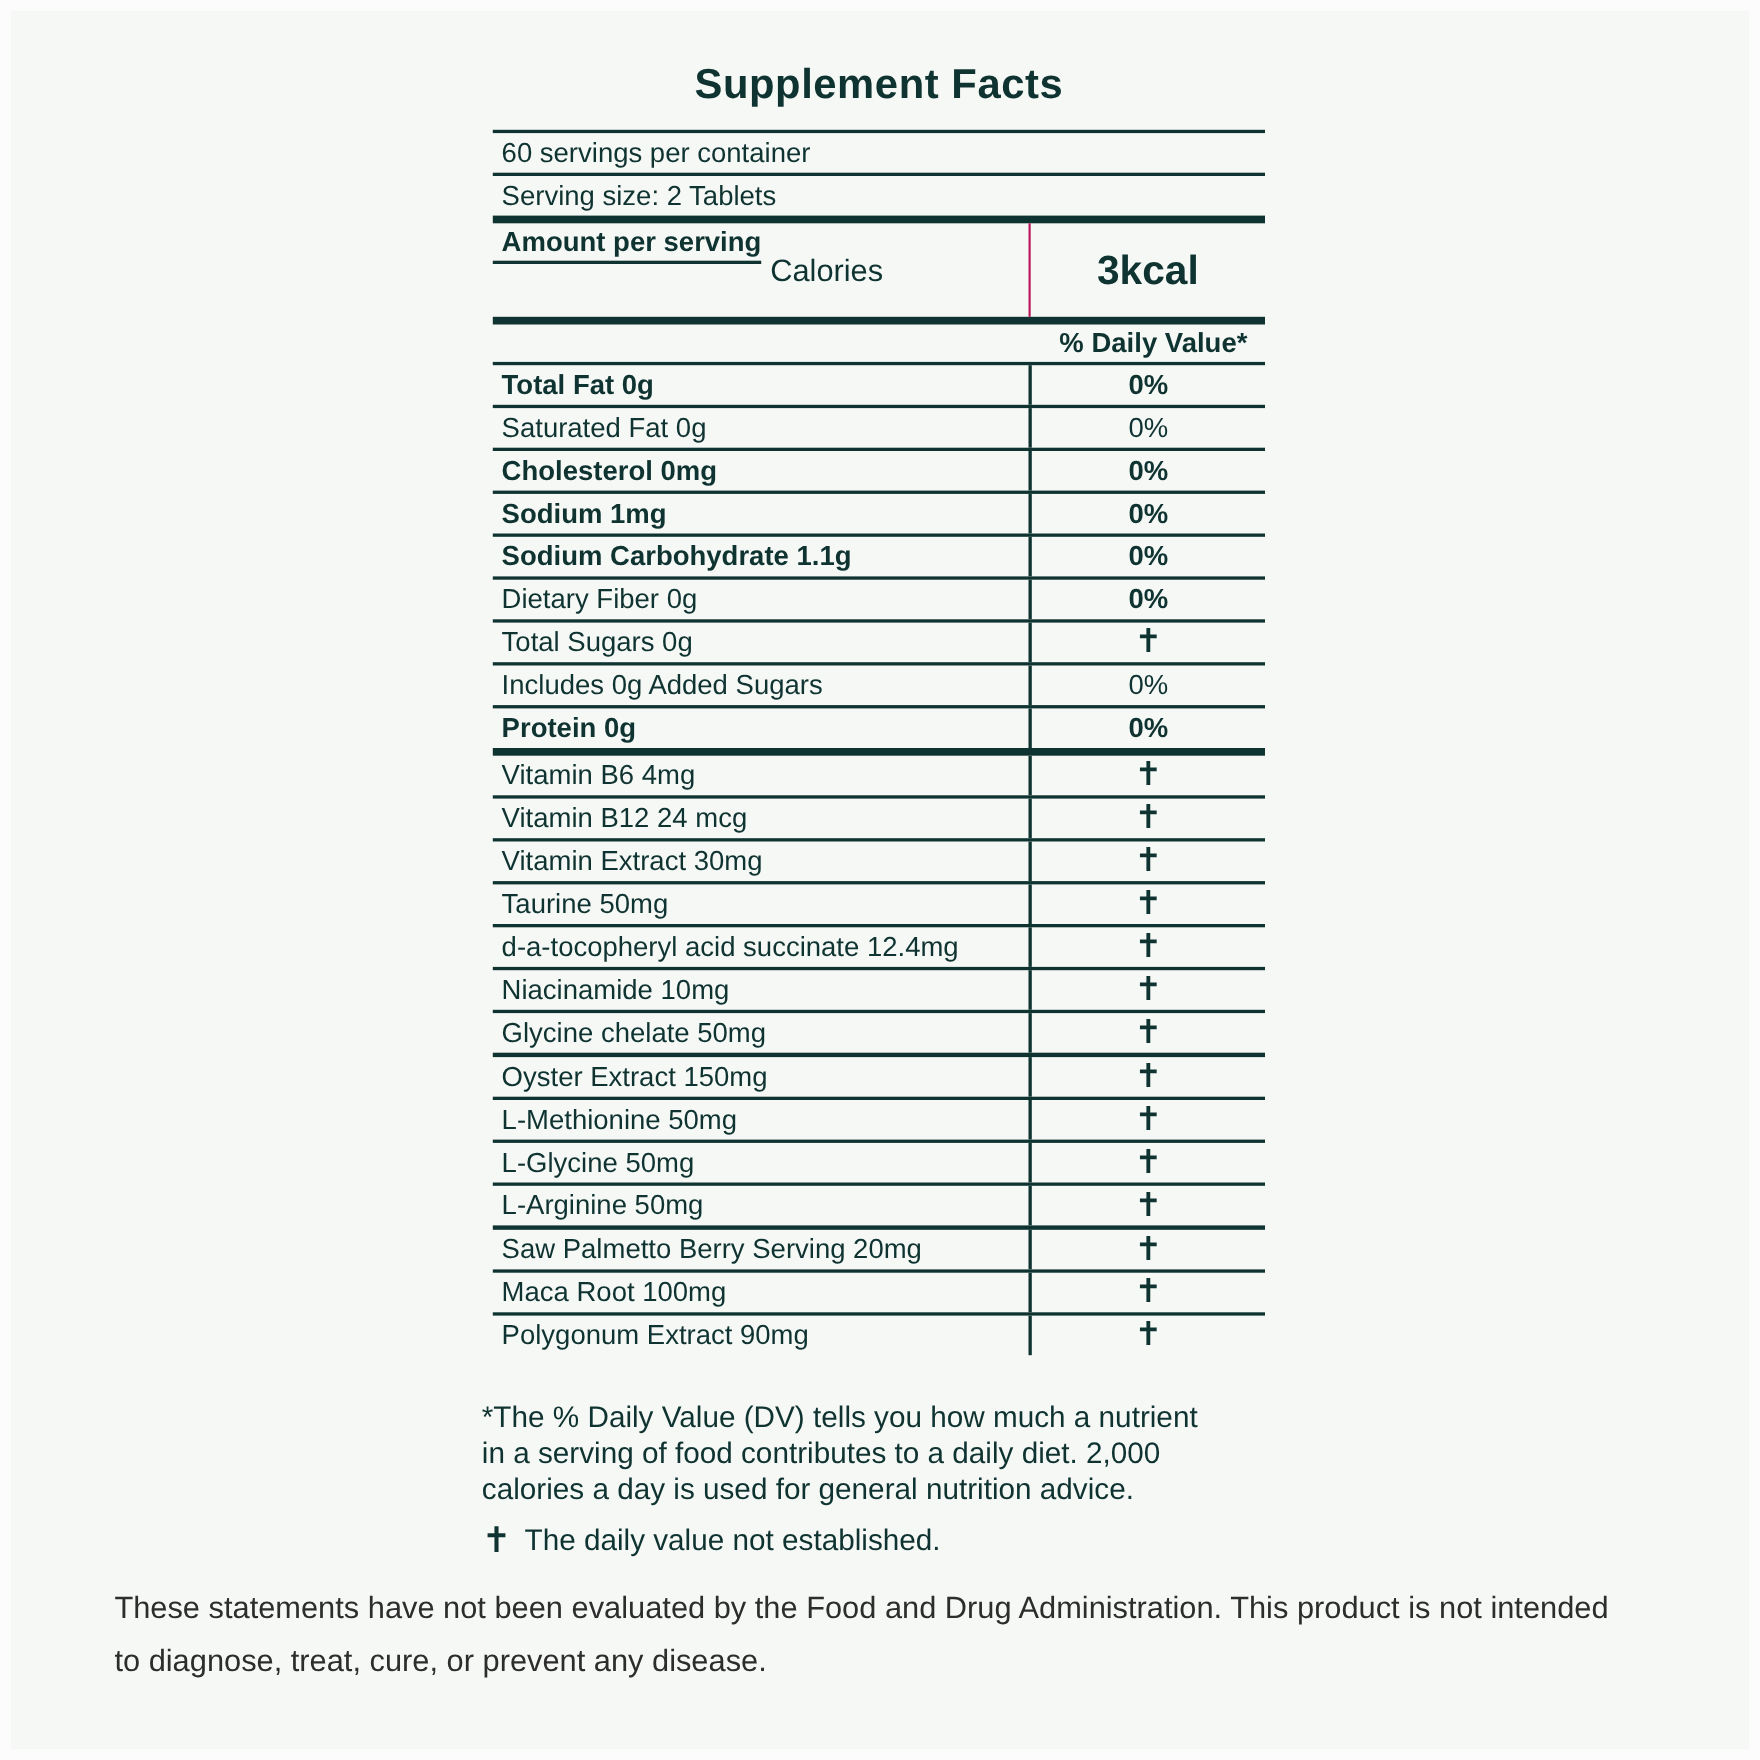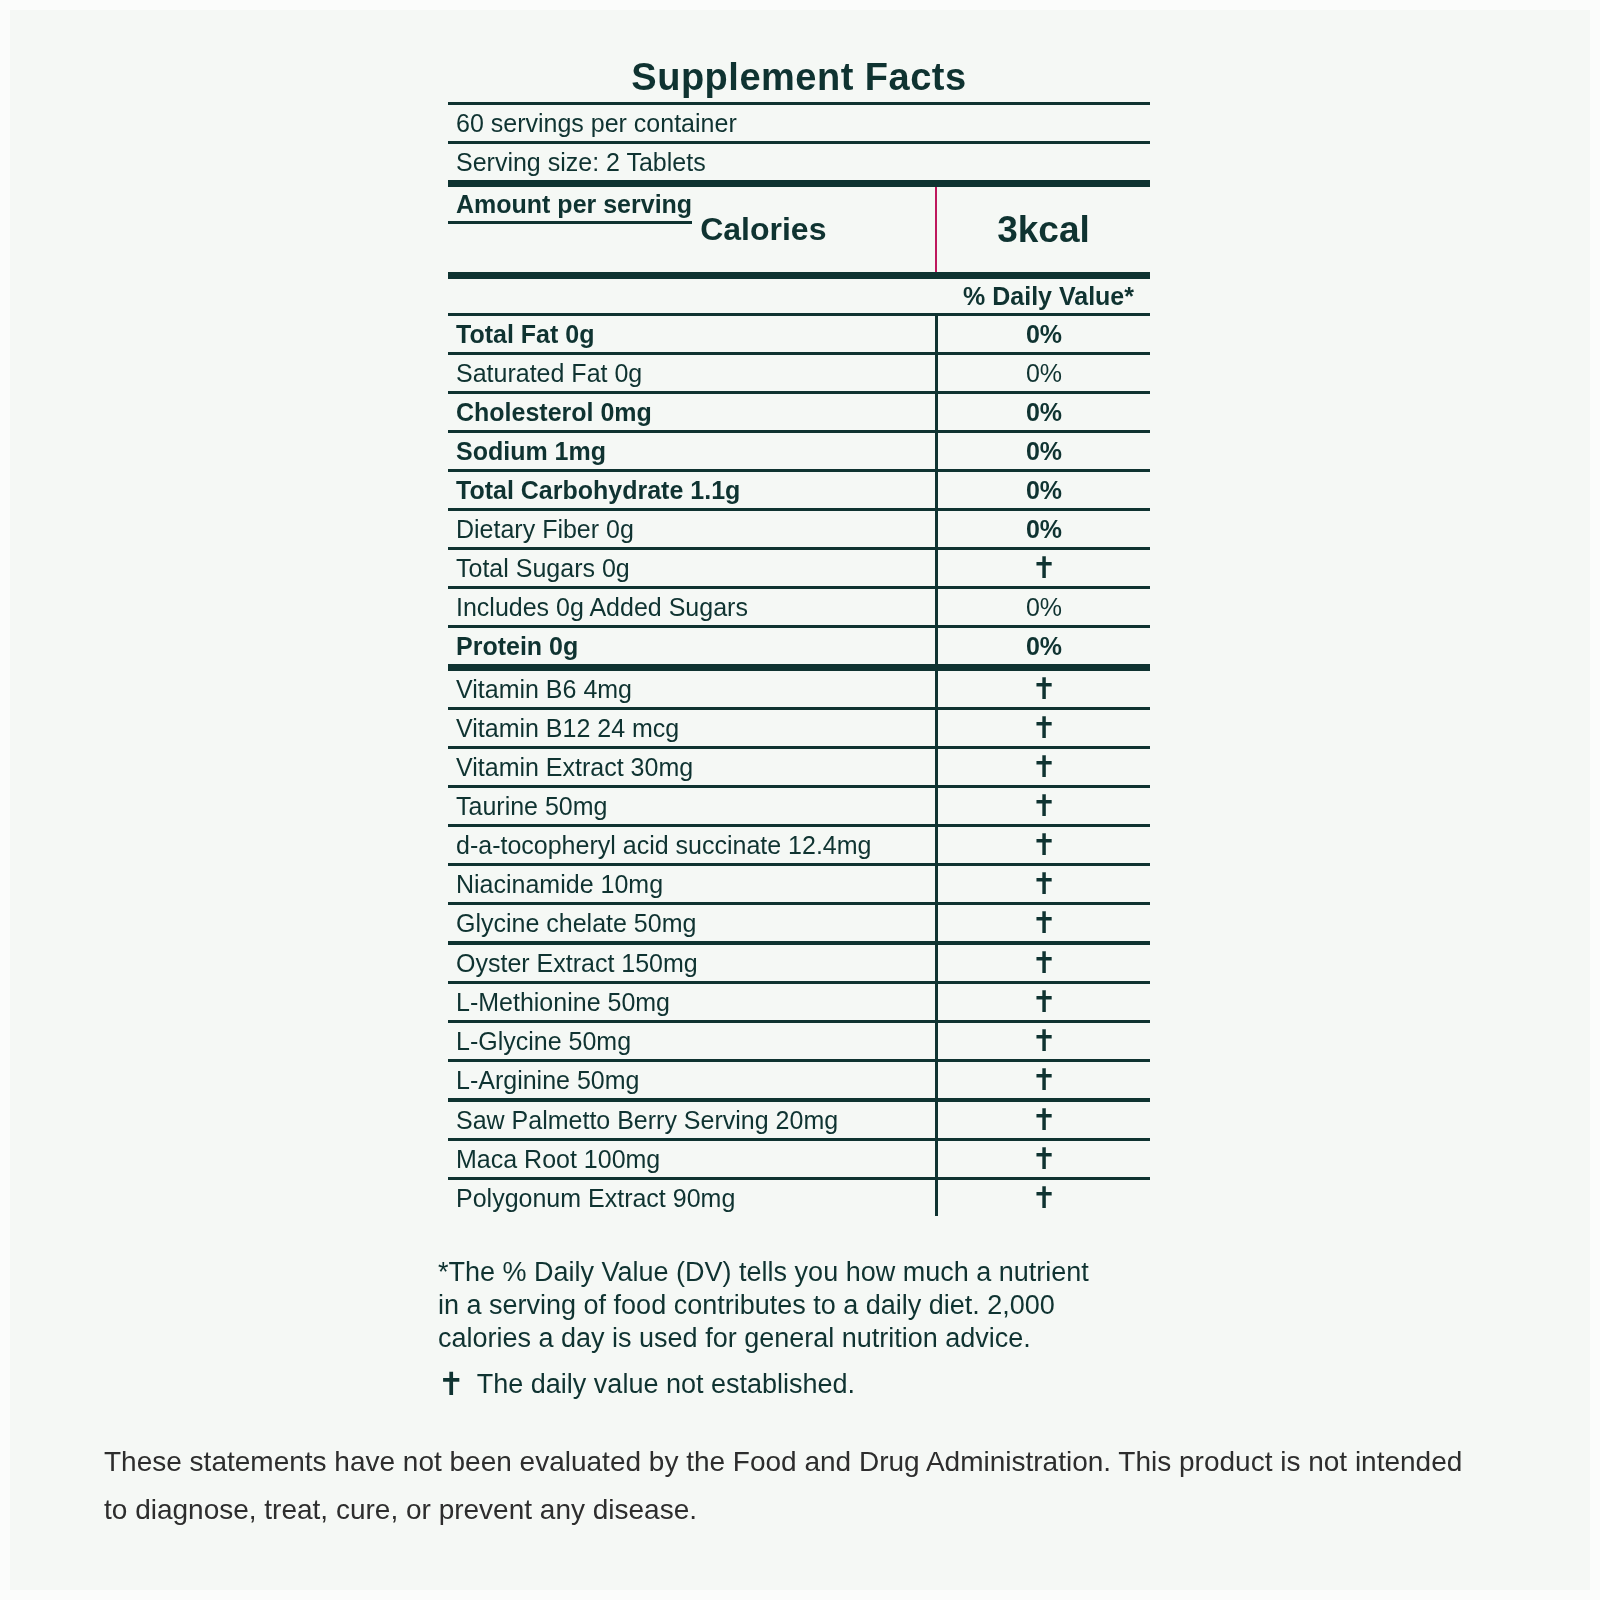--- a/index.html
+++ b/index.html
@@ -18,21 +18,21 @@
     left: 448px; top: 54px;
     width: 702px;
   }
 
   .title {
     text-align: center;
     font-size: 38px;
     font-weight: bold;
     letter-spacing: 0.5px;
     line-height: 46px;
-    margin-bottom: 2px;
+    margin-bottom: 18px;
   }
 
   .sep       { width: 100%; background: #0f3331; }
   .sep.thin  { height: 3px; }
   .sep.med   { height: 4px; }
   .sep.thick { height: 7px; }
 
   .simple-row {
     font-size: 25px;
     line-height: 36px;
@@ -49,21 +49,21 @@
   }
   .cal-left { display: flex; flex-direction: row; }
   .cal-amount {
     font-size: 25px; font-weight: bold;
     line-height: 34px; height: 34px;
     padding-left: 8px;
     border-bottom: 3px solid #0f3331;
     box-sizing: content-box;
   }
   .cal-word {
-    font-size: 32px; font-weight: bold;
+    font-size: 28px; font-weight: normal;
     flex: 1;
     display: flex; align-items: center;
     padding-left: 8px;
   }
   .cal-right {
     border-left: 2px solid #be185d;
     display: flex; align-items: center; justify-content: center;
     font-size: 37px; font-weight: bold;
   }
 
@@ -176,21 +176,21 @@
         <div class="ncell-name">Cholesterol 0mg</div>
         <div class="ncell-val vbold">0%</div>
       </div>
       <div class="sep thin"></div>
       <div class="nrow bold">
         <div class="ncell-name">Sodium 1mg</div>
         <div class="ncell-val vbold">0%</div>
       </div>
       <div class="sep thin"></div>
       <div class="nrow bold">
-        <div class="ncell-name">Total Carbohydrate 1.1g</div>
+        <div class="ncell-name">Sodium Carbohydrate 1.1g</div>
         <div class="ncell-val vbold">0%</div>
       </div>
       <div class="sep thin"></div>
       <div class="nrow">
         <div class="ncell-name">Dietary Fiber 0g</div>
         <div class="ncell-val vbold">0%</div>
       </div>
       <div class="sep thin"></div>
       <div class="nrow">
         <div class="ncell-name">Total Sugars 0g</div>

